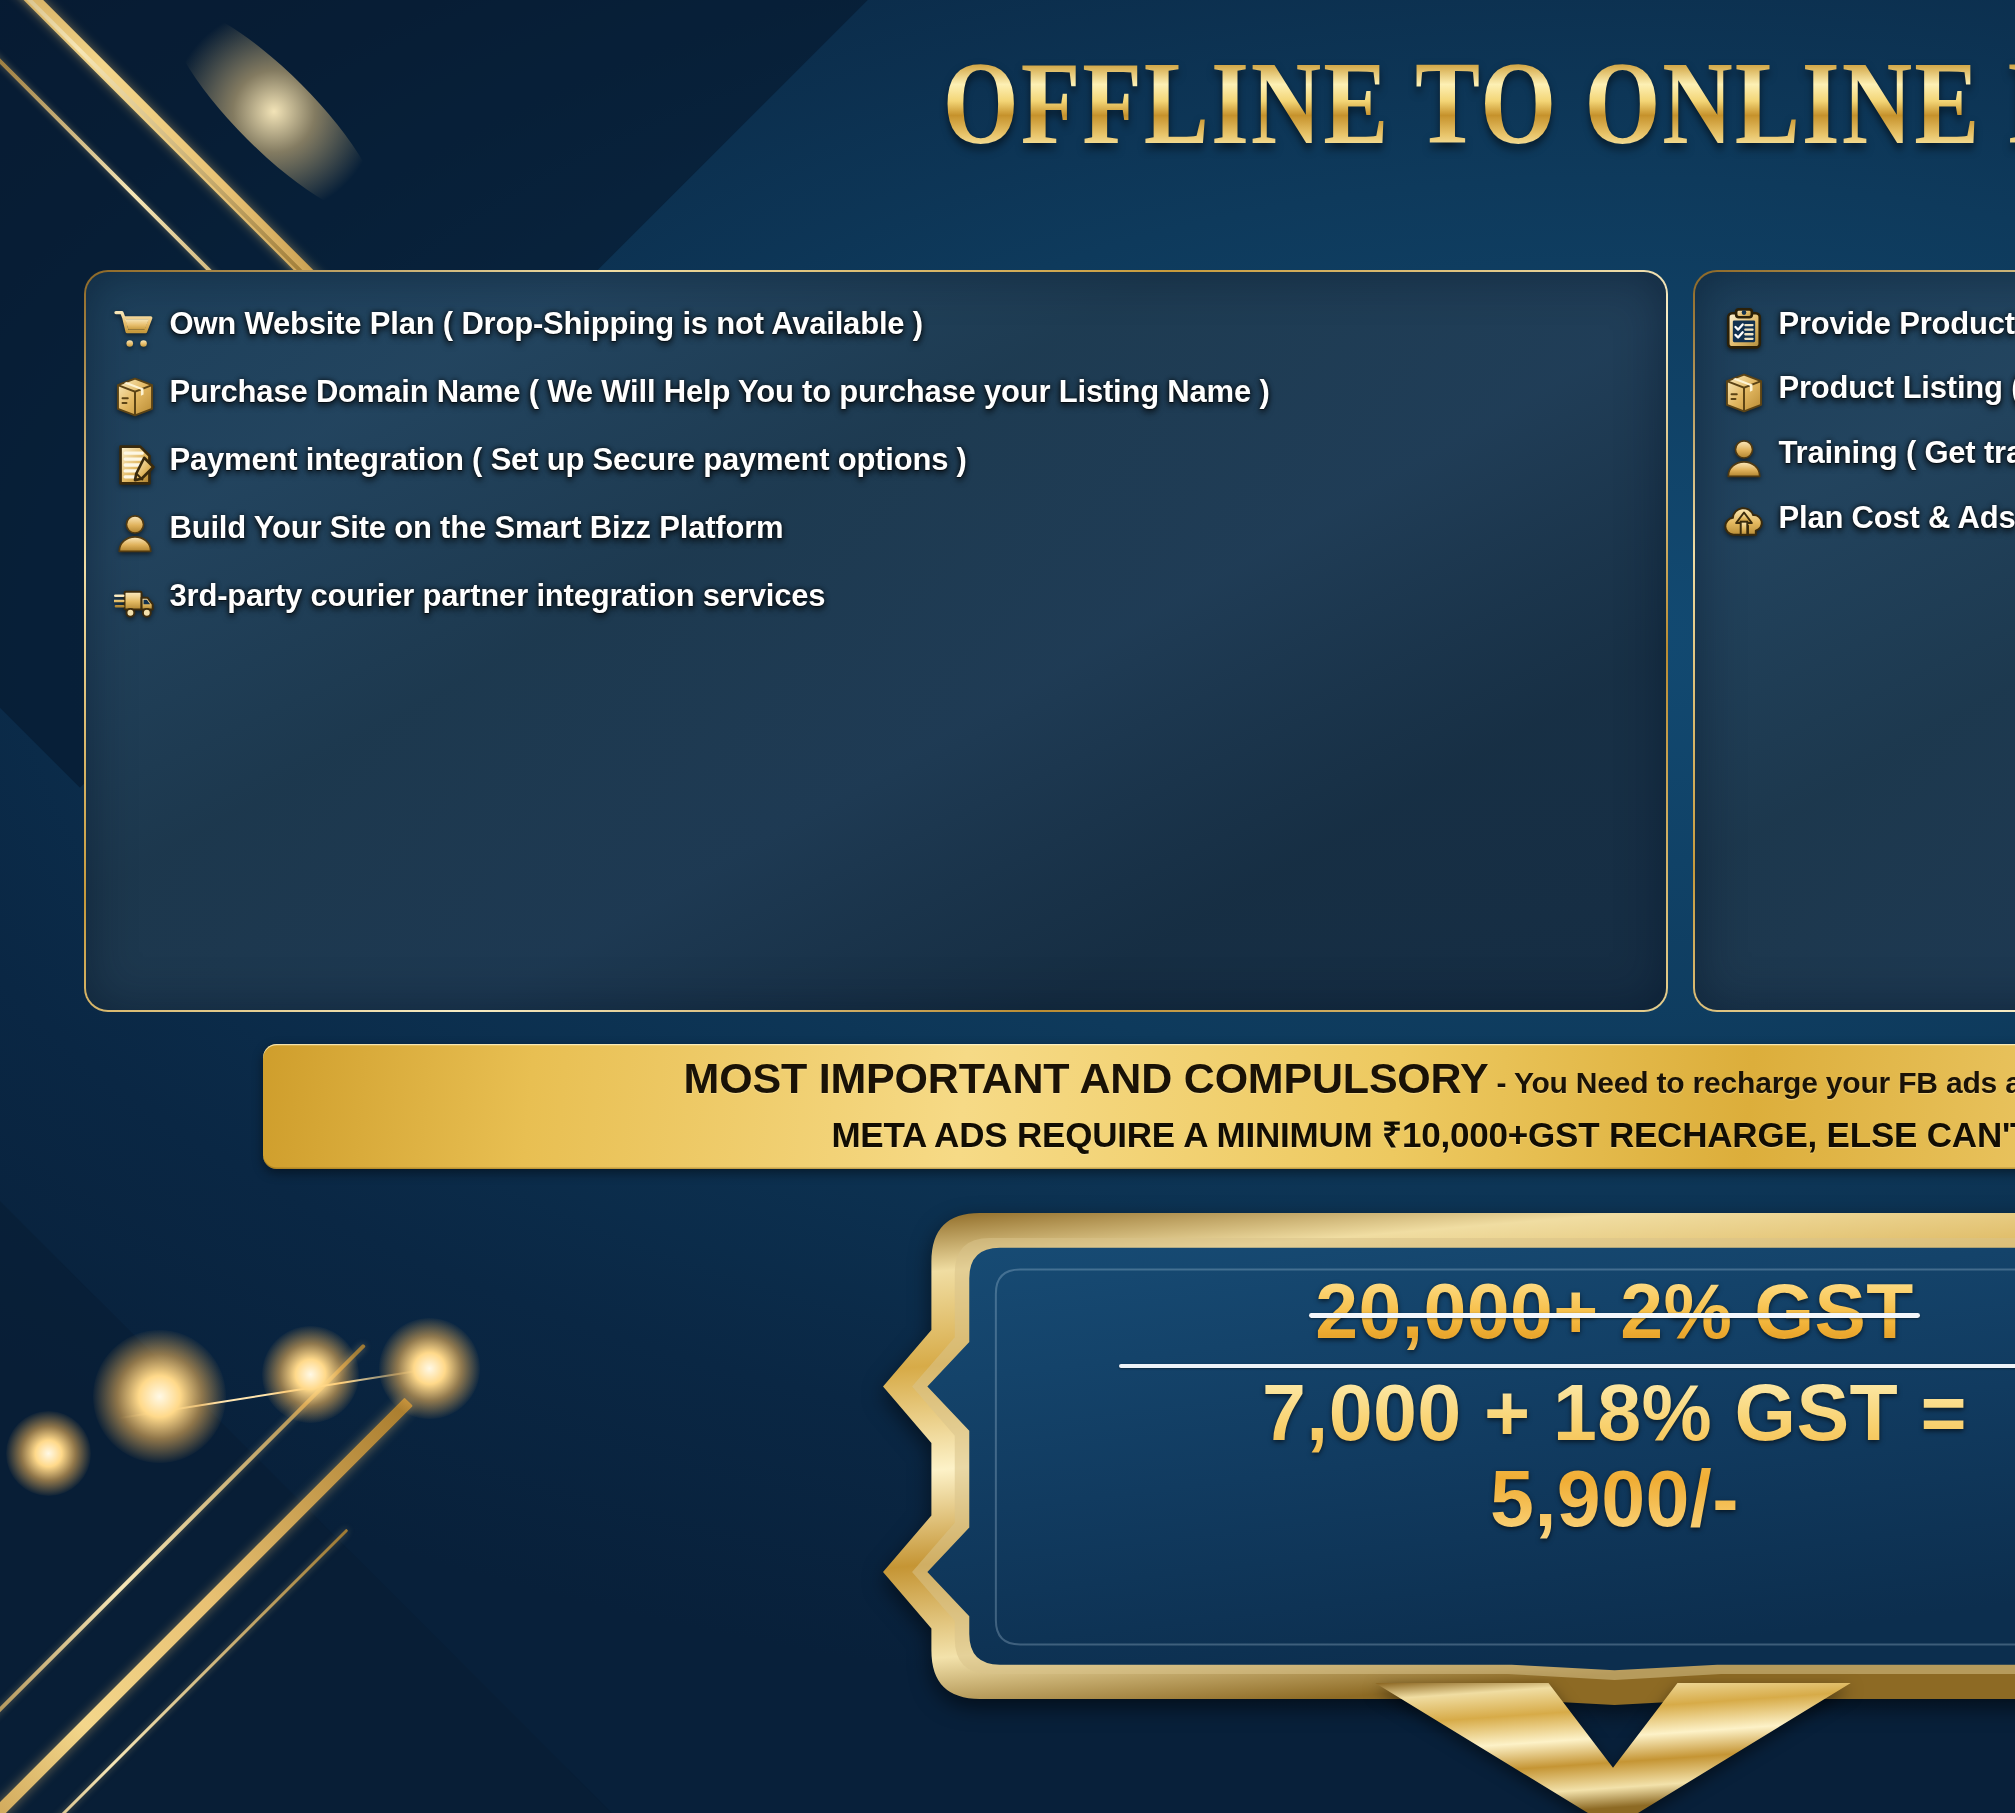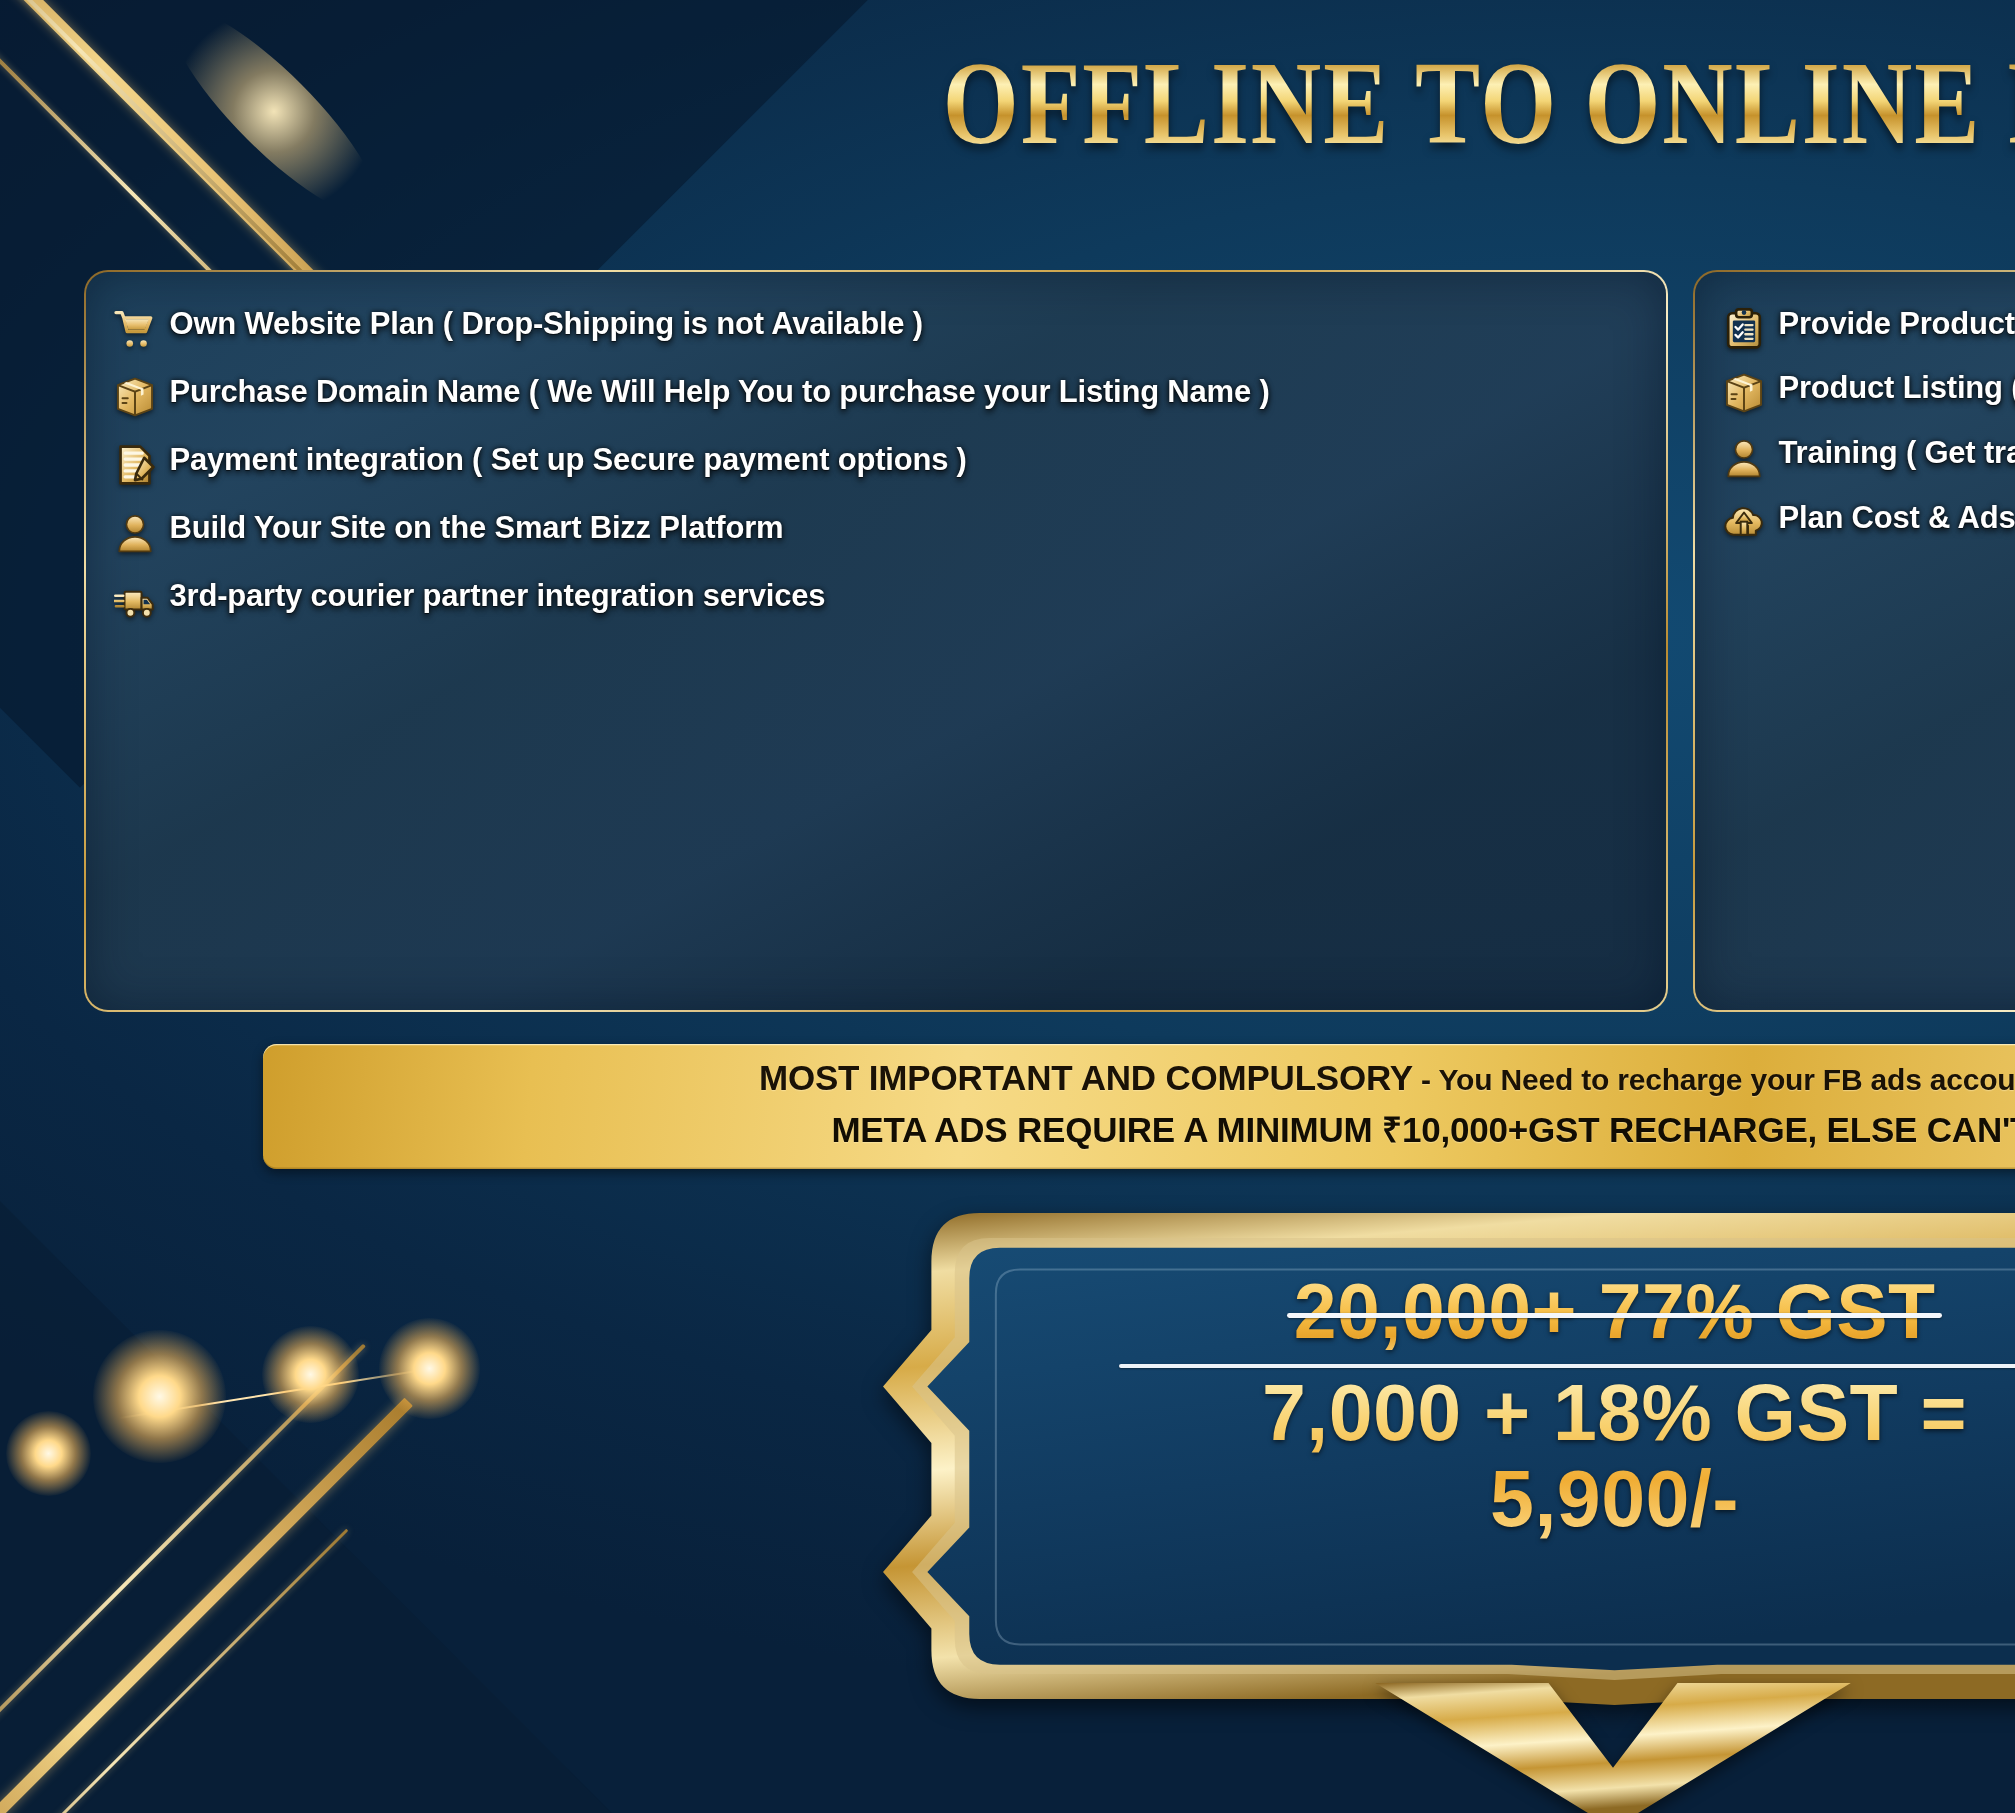--- a/index.html
+++ b/index.html
@@ -86,21 +86,21 @@
   .banner{
     position:absolute; left:263px; top:1044px; width:2700px; height:125px;
     border-radius:13.7px;
     background:linear-gradient(95deg,#cf9e2c 0%,#e8bf52 10%,#f6da86 26%,#edc960 42%,#dcae3b 55%,#f0cf72 72%,#e5bb4d 88%,#cc9a29 100%);
     box-shadow:0 4px 10.5px rgba(0,0,0,.45), inset 0 1.2px 0 rgba(255,248,214,.75), inset 0 -1.6px 0 rgba(130,92,18,.4);
     display:flex; flex-direction:column; align-items:center; justify-content:center;
     padding:4px 28px 6.4px;
   }
   .banner .b1{ color:#1a1206; font-size:30px; font-weight:bold; letter-spacing:-0.2px; white-space:nowrap;
                text-shadow:0 0.8px 1.2px rgba(255,240,190,.5); }
-  .banner .b1 .lead{ font-size:35px;margin-left:8px; }
+  .banner .b1 .lead{ font-size:43px;margin-left:8px; }
   .banner .b2{ color:#120d03; font-size:35px; font-weight:bold; letter-spacing:-0.2px; margin-top:7.3px; white-space:nowrap;
                text-shadow:0 0.8px 1.2px rgba(255,240,190,.5); }
 
   
   .badge-wrap{ position:absolute; left:879px; top:1209px; width:1471px; height:605px; }
   .badge{
     position:absolute; left:0; top:0; width:1471px; height:496px;
     filter:drop-shadow(0 8.9px 10.5px rgba(0,0,0,.55));
   }
   .badge svg{ width:100%; height:100%; display:block; }
@@ -367,21 +367,21 @@
         <path d="M350 150 H3300 Q3360 150 3360 210 V1020 Q3360 1080 3300 1080 H350 Q290 1080 290 1020 V210 Q290 150 350 150 Z" fill="none" stroke="rgba(190,215,235,.28)" stroke-width="5"></path>
       </svg>
     </div>
 
     <svg style="position:absolute;left:496px;top:474px;width:476px;height:133px;filter:drop-shadow(0 6.4px 7.3px rgba(0,0,0,.5));" viewBox="0 0 1180 330">
       <path d="M0 0 H430 L590 210 L750 0 H1180 L640 330 H540 Z" fill="url(#gold-frame)"></path>
     </svg>
 
     <div class="badge-body">
       <div class="strike-wrap">
-        <div class="old-price">20,000+ 77% GST</div>
+        <div class="old-price">20,000+ 2% GST</div>
         <div class="strike-line"></div>
       </div>
       <div class="divider"></div>
       <div class="new-price">
         <div>7,000 + 18% GST =</div>
         <div>5,900/-</div>
       </div>
     </div>
   </div>
 

